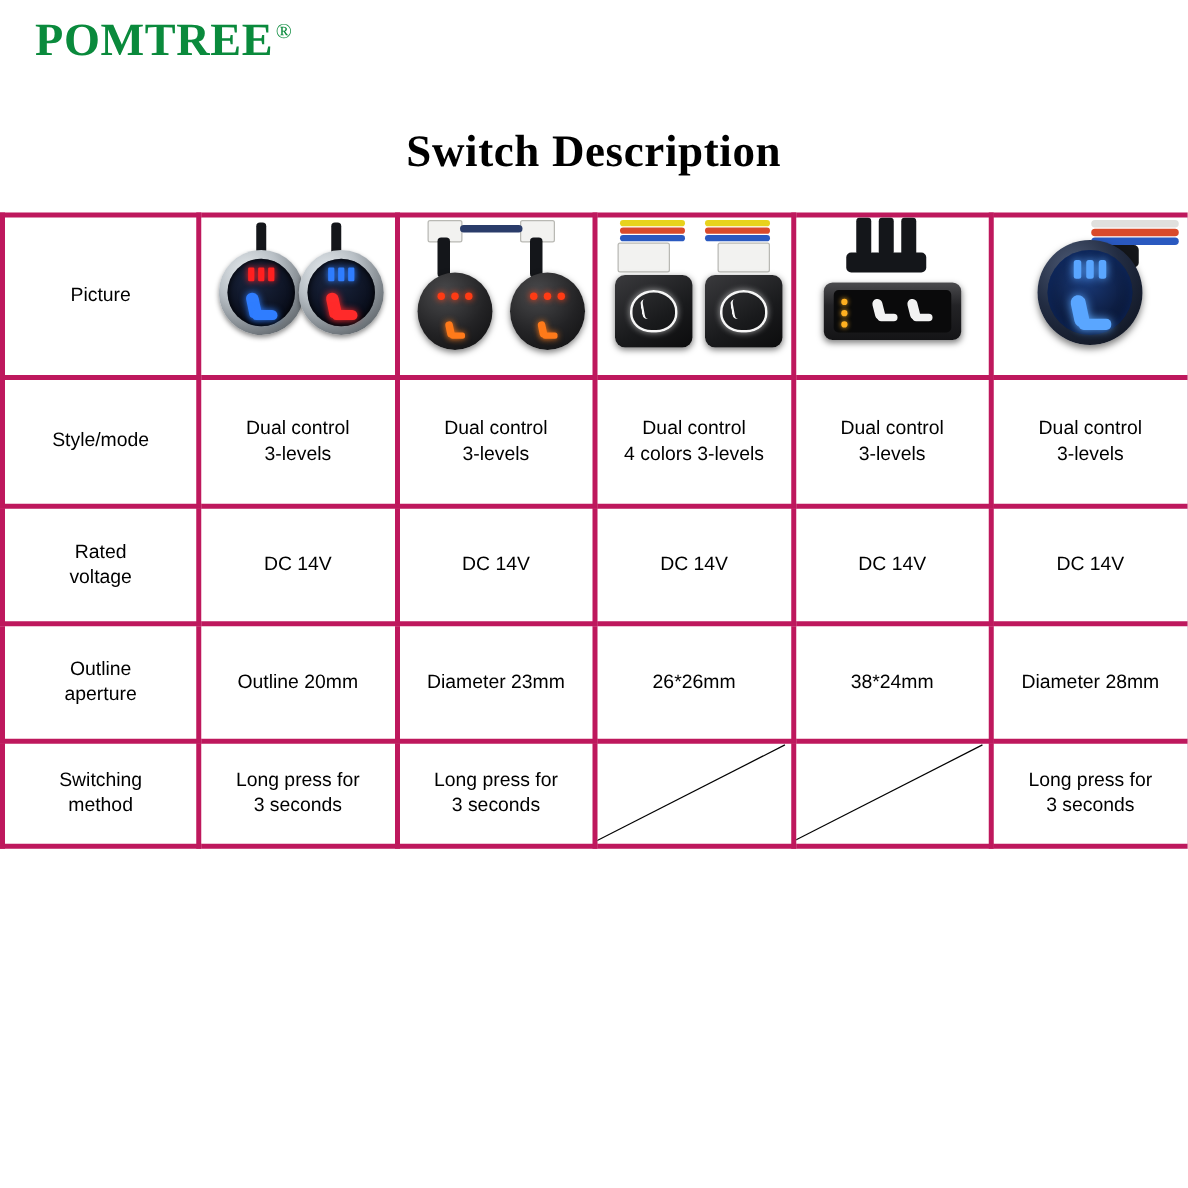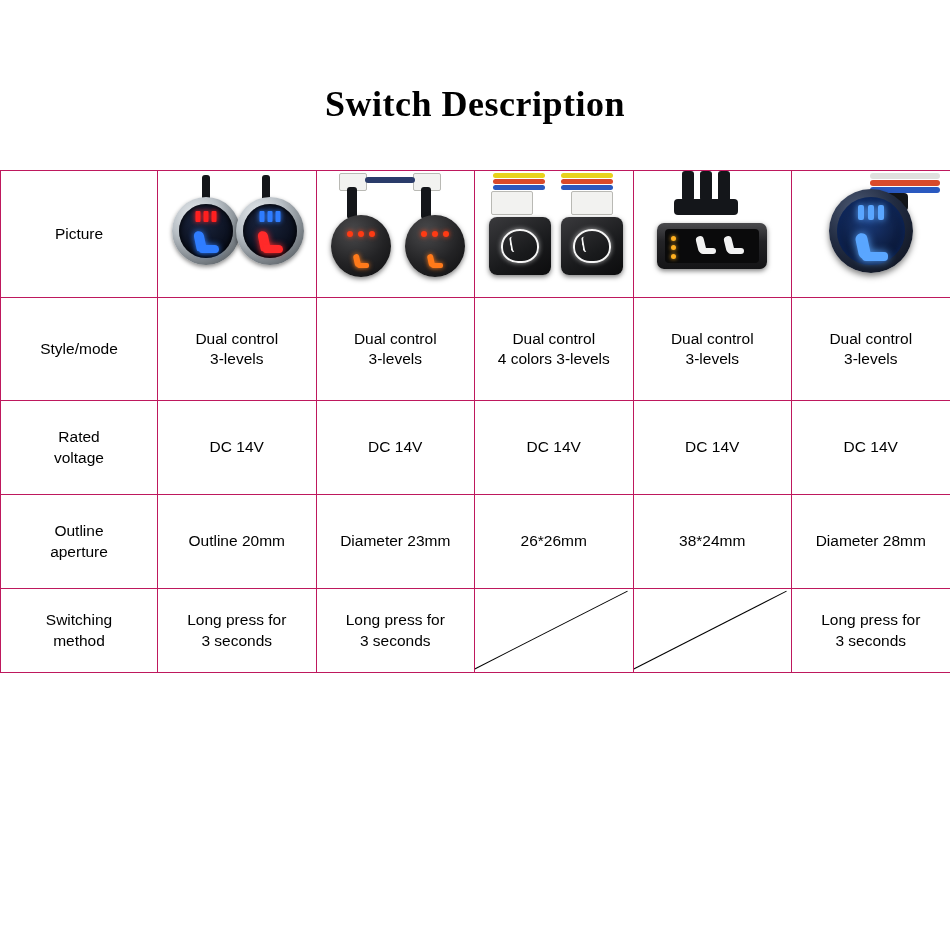--- a/index.html
+++ b/index.html
@@ -39,40 +39,40 @@
   .brand-reg {
     font-family: "Liberation Serif", serif;
     font-size: 17px;
     color: #0a8a3c;
     margin-left: 2px;
     margin-top: 1px;
   }
   
   .title {
     position: absolute;
-    top: 83px;
+    top: 100px;
     left: 0;
     width: 950px;
     text-align: center;
     font-family: "Liberation Serif", serif;
     font-weight: bold;
     font-size: 36px;
     letter-spacing: 0.5px;
   }
   
   table.spec {
     position: absolute;
     top: 170px;
     left: 0;
     width: 950px;
     border-collapse: collapse;
     table-layout: fixed;
   }
   table.spec td {
-    border: 1px solid #be185d;
+    border: 4px solid #be185d;
     text-align: center;
     vertical-align: middle;
     font-size: 15.5px;
     line-height: 1.32;
     padding: 4px 6px;
     box-sizing: border-box;
   }
   td.rowhead {
     width: 157px;
     font-size: 19px;
@@ -290,20 +290,24 @@
   .p5-bars i { width: 6px; height: 15px; border-radius: 2px; background:#5aa6ff; box-shadow:0 0 7px #5aa6ff; }
   .p5-seat { position:absolute; bottom: 12px; left: 50%; transform: translateX(-50%); width: 34px; height: 28px; }
   .p5-seat .bk { position:absolute; left:3px; top:0; width:12px; height:26px; background:#5aa6ff; border-radius:6px; transform:rotate(-12deg); box-shadow:0 0 8px #5aa6ff;}
   .p5-seat .bs { position:absolute; left:8px; bottom:0; width:26px; height:9px; background:#5aa6ff; border-radius:4px; box-shadow:0 0 8px #5aa6ff;}
 </style>
 </head>
 <body>
 
 <div class="page">
 
+  <div class="brand">
+    <span class="brand-name">POMTREE</span>
+    <span class="brand-reg">®</span>
+  </div>
 
   <div class="title">Switch Description</div>
 
   <table class="spec">
     <tbody>
 
       <tr class="picture-row">
         <td class="rowhead">Picture</td>
 
         <td class="cell">

